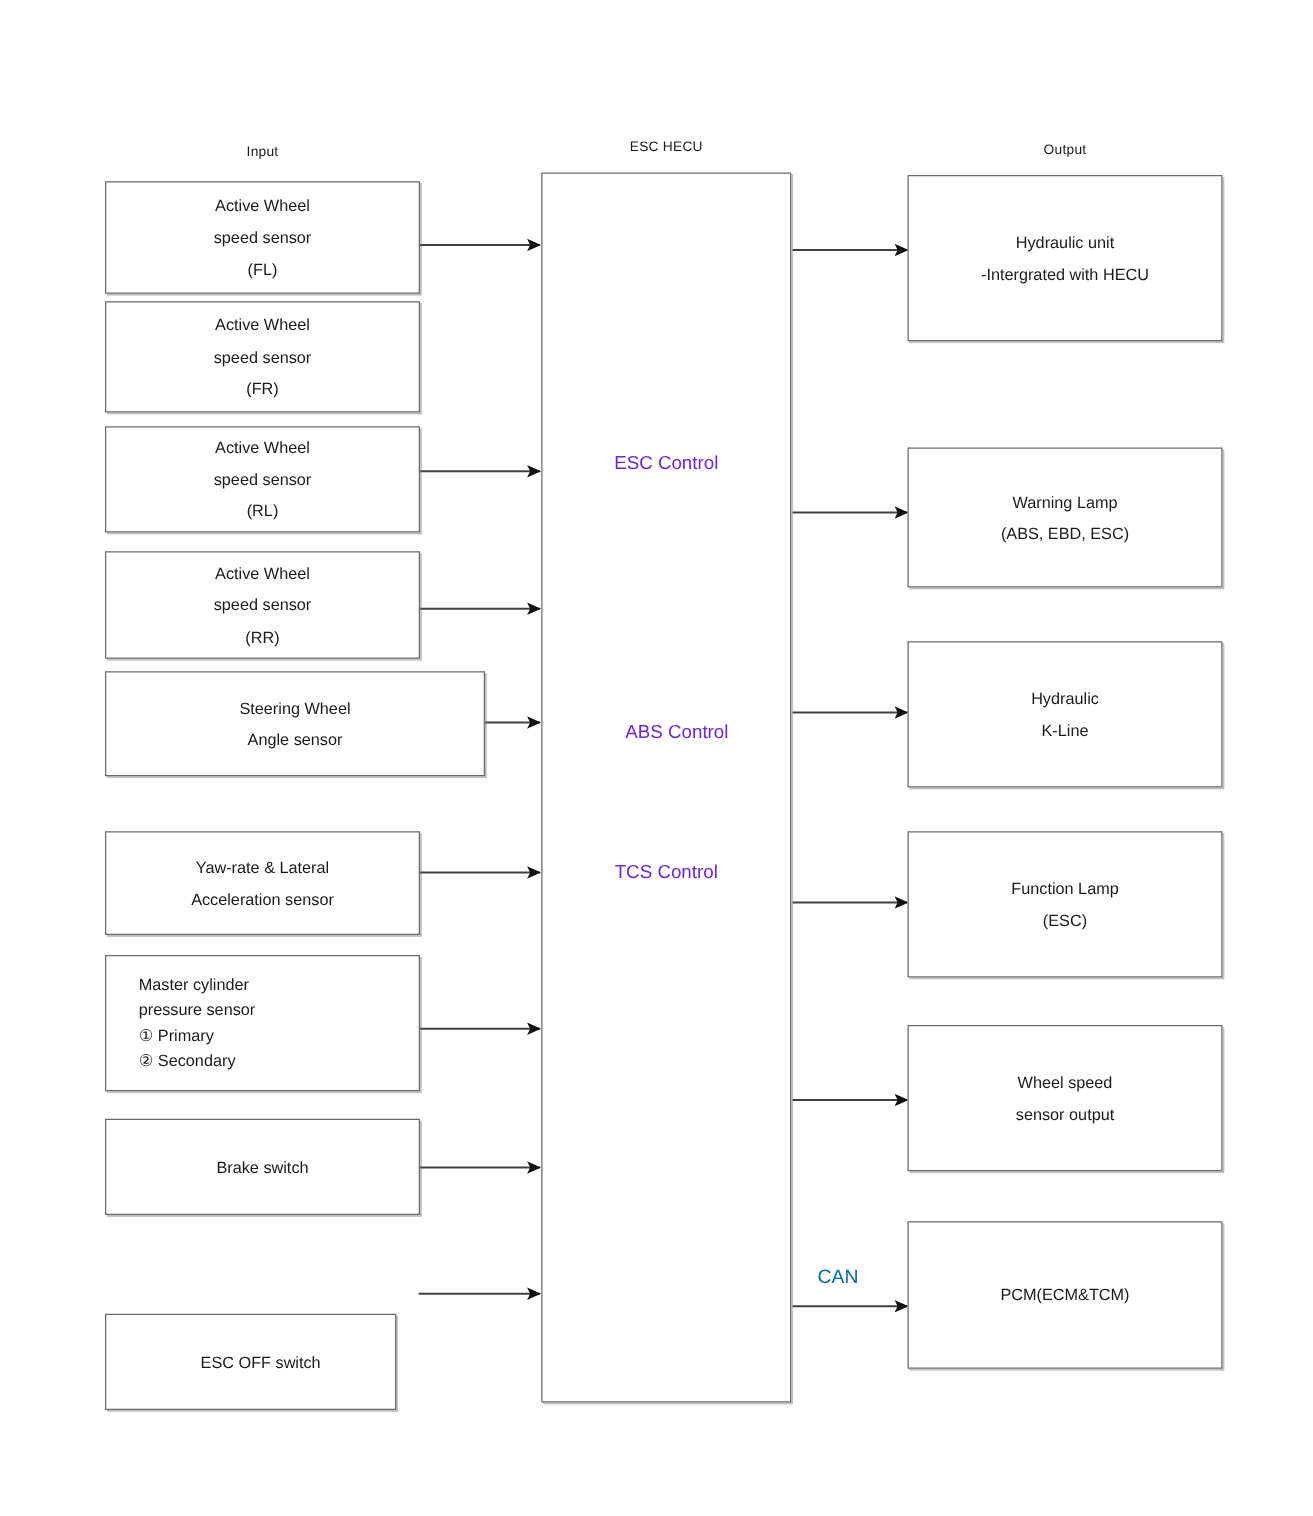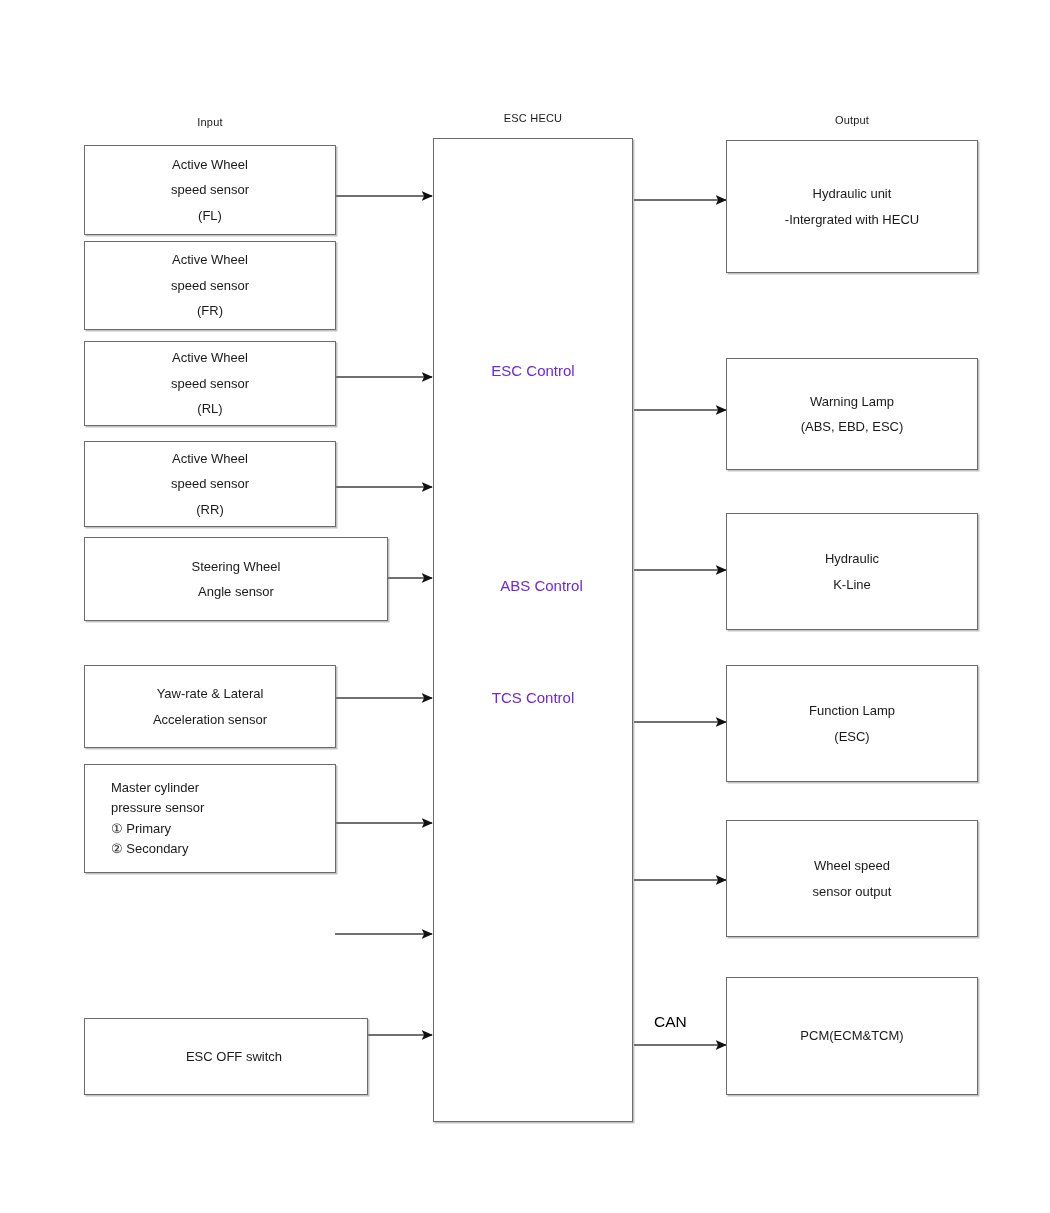--- a/index.html
+++ b/index.html
@@ -69,21 +69,21 @@
   }
   .hecu-label {
     position: absolute;
     font-size: 15px;
     color: #6d28d9;
     white-space: nowrap;
   }
   .edge-label {
     position: absolute;
     font-size: 15.5px;
-    color: #000000;
+    color: #0369a1;
     white-space: nowrap;
   }
 </style>
 </head>
 <body>
 
 <div id="diagram">
 
   <svg class="wires" viewBox="0 0 1050 1213">
     <defs>
@@ -149,22 +149,25 @@
     <span class="ln">Acceleration sensor</span>
   </div>
 
   <div class="node left-align" style="left:84px; top:764px; width:252px; height:109px;">
     <span class="ln">Master cylinder</span>
     <span class="ln">pressure sensor</span>
     <span class="ln">① Primary</span>
     <span class="ln">② Secondary</span>
   </div>
 
-
-  <div class="node" style="left:84px; top:1018px; width:284px; height:77px;padding-left:16px;">
+  <div class="node" style="left:84px; top:895px; width:252px; height:77px;">
+    <span class="ln">Brake switch</span>
+  </div>
+
+  <div class="node" style="left:84px; top:1051px; width:233px; height:77px;padding-left:16px;">
     <span class="ln">ESC OFF switch</span>
   </div>
 
   <div class="hecu" style="left:433px; top:138px; width:200px; height:984px;"></div>
   <div class="hecu-label" style="left:433px; top:362px; width:200px; text-align:center;">ESC Control</div>
   <div class="hecu-label" style="left:433px; top:530px; width:217px; text-align:center;margin-top:47px;">ABS Control</div>
   <div class="hecu-label" style="left:433px; top:689px; width:200px; text-align:center;">TCS Control</div>
 
   <div class="node" style="left:726px; top:140px; width:252px; height:133px;">
     <span class="ln">Hydraulic unit</span>

